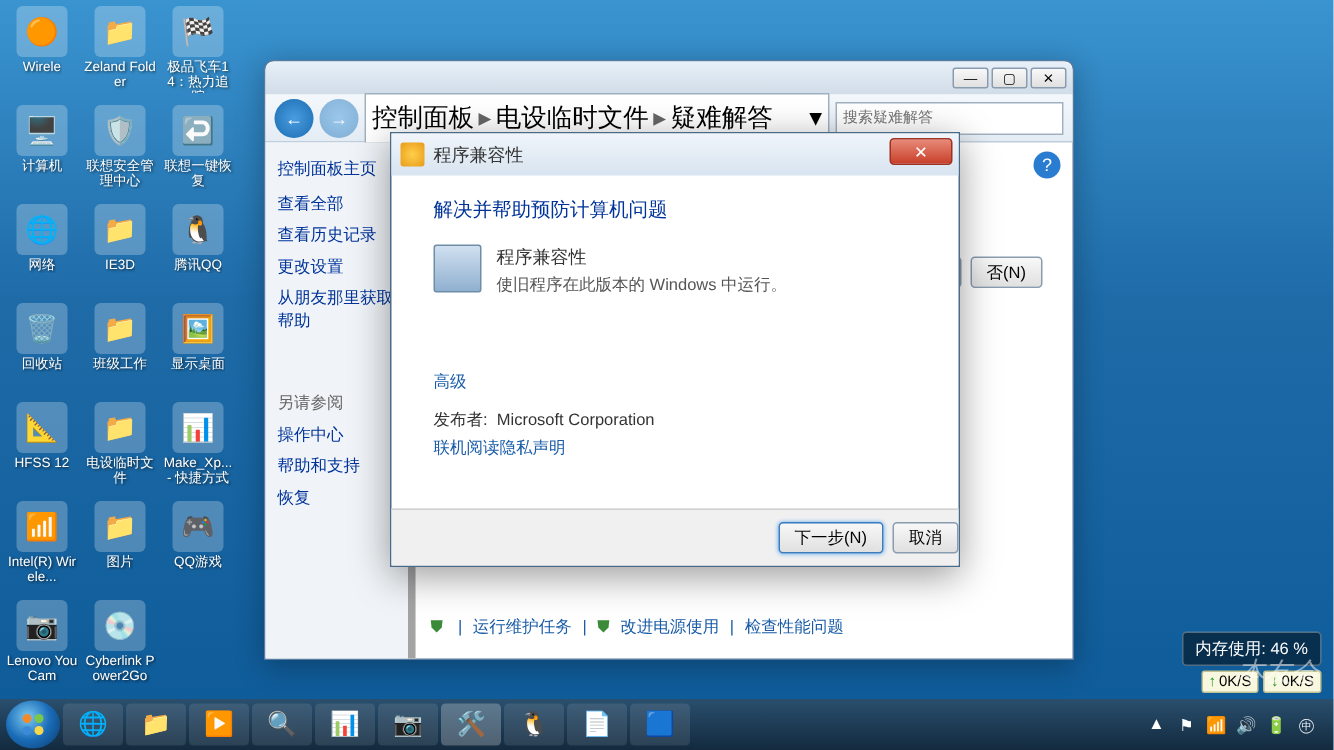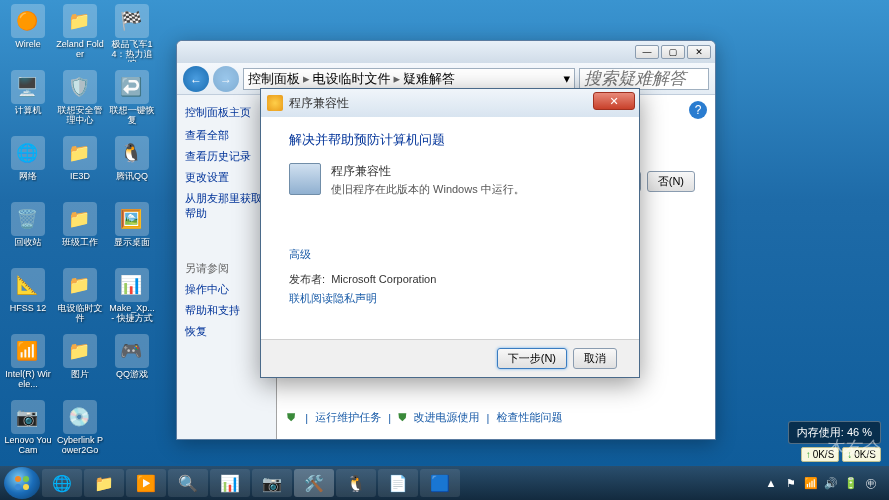--- a/index.html
+++ b/index.html
@@ -11,25 +11,25 @@
 .desktop-icon { width: 48px; height: 62px; display: flex; flex-direction: column; align-items: center; cursor: pointer; }
 .desktop-icon .ic { width: 34px; height: 34px; background: rgba(255,255,255,0.25); border-radius: 4px; margin-bottom: 2px; display:flex;align-items:center;justify-content:center;font-size:18px;}
 .desktop-icon .lbl { color: #fff; font-size: 9px; text-align: center; text-shadow: 1px 1px 2px rgba(0,0,0,0.7); line-height: 1.1; word-break: break-all; max-height: 22px; overflow: hidden; }
 
 
 .cp-window { position: absolute; left: 176px; top: 40px; width: 540px; height: 400px; background: #fff; border: 1px solid #5a7ba0; border-radius: 6px 6px 0 0; box-shadow: 0 4px 20px rgba(0,0,0,0.3); }
 .cp-titlebar { height: 22px; background: linear-gradient(to bottom, #e8f0f8, #d0dce8); border-radius: 6px 6px 0 0; display:flex; justify-content:flex-end; align-items:center; padding-right:4px; gap:2px;}
 .win-btn { width:24px;height:14px;border:1px solid #8a9cb0;background:linear-gradient(#f8f8f8,#e0e0e0);font-size:9px;display:flex;align-items:center;justify-content:center;cursor:pointer;border-radius:2px;}
 .cp-navbar { height: 32px; background: linear-gradient(to bottom, #f4f8fc, #e4ecf4); border-bottom: 1px solid #c0cddc; display: flex; align-items: center; padding: 0 6px; gap: 4px; }
 .nav-arrow { width:26px;height:26px;border-radius:50%;background:radial-gradient(#4a9de0,#1a6cb0);display:flex;align-items:center;justify-content:center;color:#fff;font-size:12px;cursor:pointer;}
-.breadcrumb { flex:1; height:22px; border:1px solid #a0b0c0; background:#fff; display:flex;align-items:center;padding:4px 4px;font-size:13px;gap:3px;}
+.breadcrumb { flex:1; height:22px; border:1px solid #a0b0c0; background:#fff; display:flex;align-items:center;padding:16px 4px;font-size:17px;gap:3px;}
 .bc-sep{color:#666;}
-.searchbox { width:130px;height:22px;border:1px solid #a0b0c0;background:#fff;padding:0 4px;font-size:17px;color:#888;font-style:italic;}
+.searchbox { width:152px;height:22px;border:1px solid #a0b0c0;background:#fff;padding:0 4px;font-size:10px;color:#888;}
 .cp-body { display:flex; height:calc(100% - 54px); }
-.cp-sidebar { width:100px; background:#f0f4f8; padding:10px 8px; border-right:1px solid #a3a3a3;}
+.cp-sidebar { width:100px; background:#f0f4f8; padding:10px 8px; border-right:5px solid #a3a3a3;}
 .cp-sidebar .hdr{font-size:11px;color:#003399;margin-bottom:8px;}
 .cp-sidebar .lnk{font-size:11px;color:#003399;margin-bottom:6px;cursor:pointer;}
 .cp-sidebar .refhdr{font-size:11px;color:#666;margin-top:40px;margin-bottom:6px;}
 .help-q{position:absolute;right:8px;top:60px;width:18px;height:18px;border-radius:50%;background:#2a7cd0;color:#fff;font-size:12px;display:flex;align-items:center;justify-content:center;cursor:pointer;}
 .cp-main { flex:1; padding:10px 12px; font-size:11px;}
 .cp-main .note { color:#333; margin-bottom:10px;}
 .cp-btns { position:absolute; right:20px; top:130px; display:flex; gap:6px;align-items:center;}
 .std-btn { height:21px; padding:0 10px; font-size:11px; background:linear-gradient(#f8f8f8,#e0e0e0); border:1px solid #8a9cb0; border-radius:3px; cursor:pointer; display:flex;align-items:center;}
 .bottom-links{position:absolute;bottom:14px;left:110px;right:10px;font-size:11px;color:#1a5ca8;display:flex;flex-wrap:wrap;gap:4px;align-items:center;}
 .bottom-links .grn{color:#3a8a3a;margin-right:3px;}
@@ -43,21 +43,21 @@
 .wiz-close{position:absolute;right:4px;top:3px;width:42px;height:18px;background:linear-gradient(#e88a7a,#c8402a);border:1px solid #a03020;border-radius:3px;color:#fff;font-size:11px;display:flex;align-items:center;justify-content:center;cursor:pointer;}
 .wiz-body{padding:14px 28px;}
 .wiz-heading{color:#003399;font-size:13px;margin-bottom:14px;}
 .wiz-item{display:flex;gap:10px;margin-bottom:16px;}
 .wiz-item .ico{width:32px;height:32px;background:linear-gradient(#d0e0f0,#90b0d0);border:1px solid #708da8;border-radius:2px;flex-shrink:0;}
 .wiz-item .itxt .ittl{font-size:12px;color:#333;margin-bottom:2px;}
 .wiz-item .itxt .idesc{font-size:11px;color:#555;}
 .wiz-adv{color:#1a5ca8;font-size:11px;cursor:pointer;margin-top:50px;margin-bottom:10px;}
 .wiz-pub{font-size:11px;color:#333;margin-bottom:4px;}
 .wiz-priv{color:#1a5ca8;font-size:11px;cursor:pointer;}
-.wiz-footer{position:absolute;bottom:0;left:0;right:0;height:38px;background:#f0f0f0;border-top:1px solid #d0d0d0;display:flex;align-items:center;justify-content:flex-end;padding:0 22px;gap:6px;}
+.wiz-footer{position:absolute;bottom:0;left:0;right:0;height:38px;background:#f0f0f0;border-top:1px solid #d0d0d0;display:flex;align-items:center;justify-content:flex-end;padding:0 0;gap:6px;}
 
 
 .taskbar { position:absolute; bottom:0; left:0; right:0; height:34px; background:linear-gradient(to bottom, rgba(60,70,80,0.6), rgba(20,30,40,0.8)); display:flex; align-items:center; padding:0 4px;}
 .start-orb{width:36px;height:32px;border-radius:50%;background:radial-gradient(circle at 40% 35%,#7ac8f0,#1a6cb8 50%,#0a3a68);display:flex;align-items:center;justify-content:center;cursor:pointer;}
 .start-orb svg{width:20px;height:20px;}
 .tb-item{width:40px;height:28px;margin-left:2px;background:rgba(255,255,255,0.1);border-radius:3px;display:flex;align-items:center;justify-content:center;font-size:16px;cursor:pointer;}
 .tray{margin-left:auto;display:flex;align-items:center;gap:4px;padding-right:6px;}
 .tray-ic{width:16px;height:16px;font-size:11px;color:#fff;display:flex;align-items:center;justify-content:center;cursor:pointer;}
 .watermark{position:absolute;right:10px;bottom:40px;color:rgba(255,255,255,0.5);font-size:18px;font-style:italic;}
 

